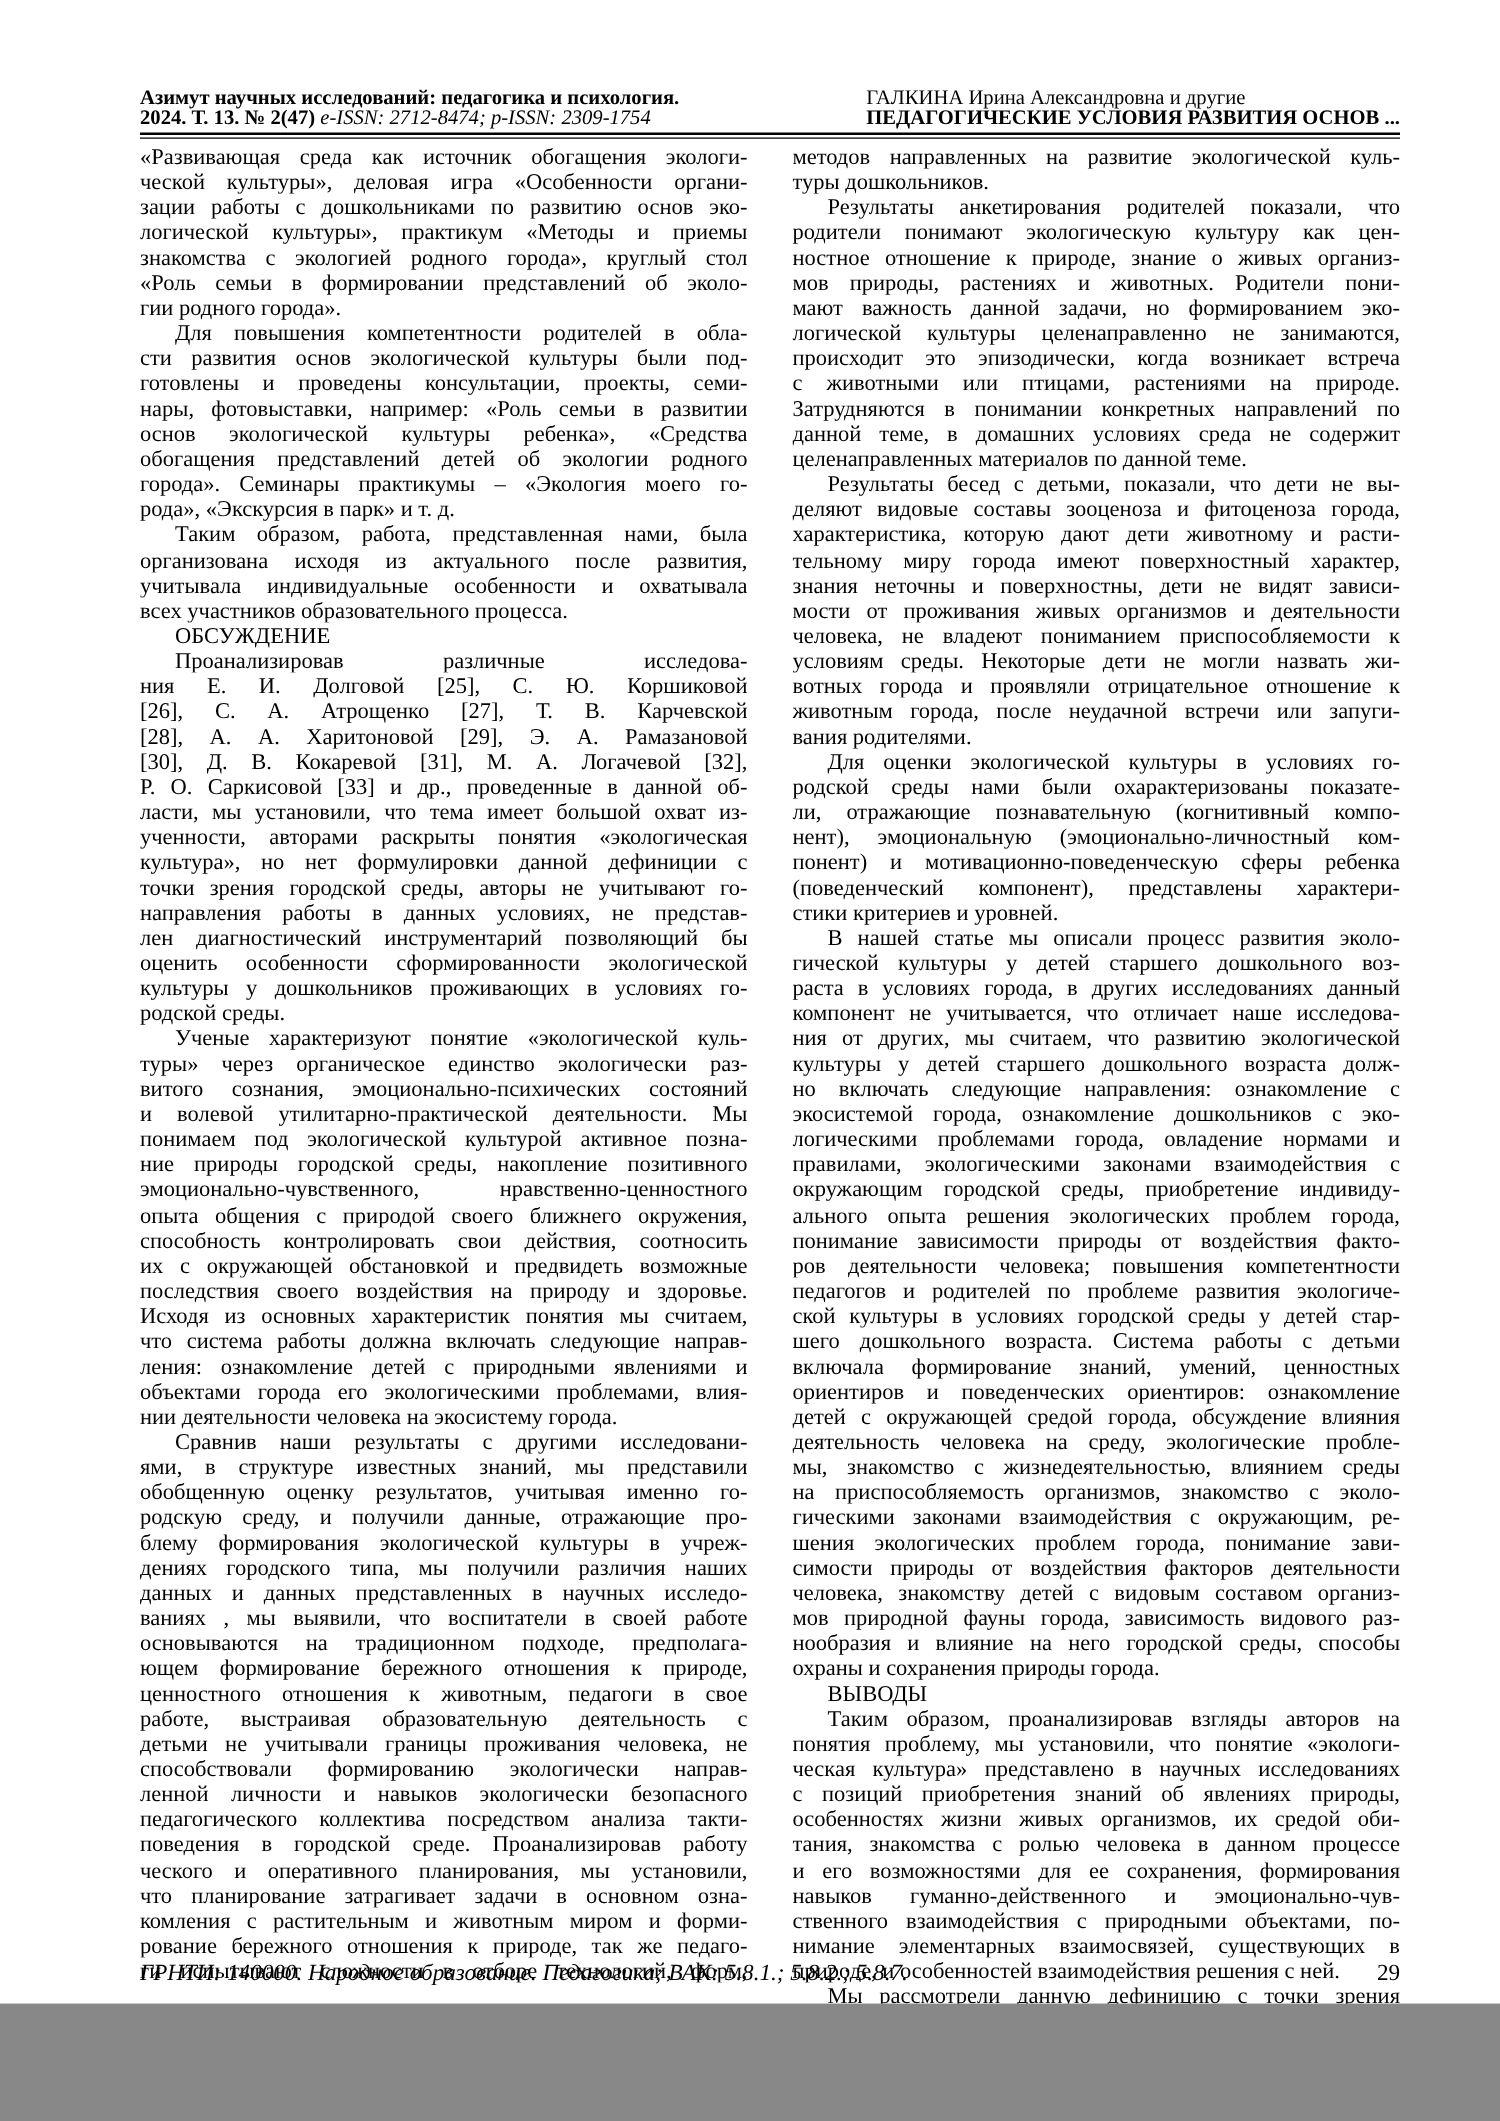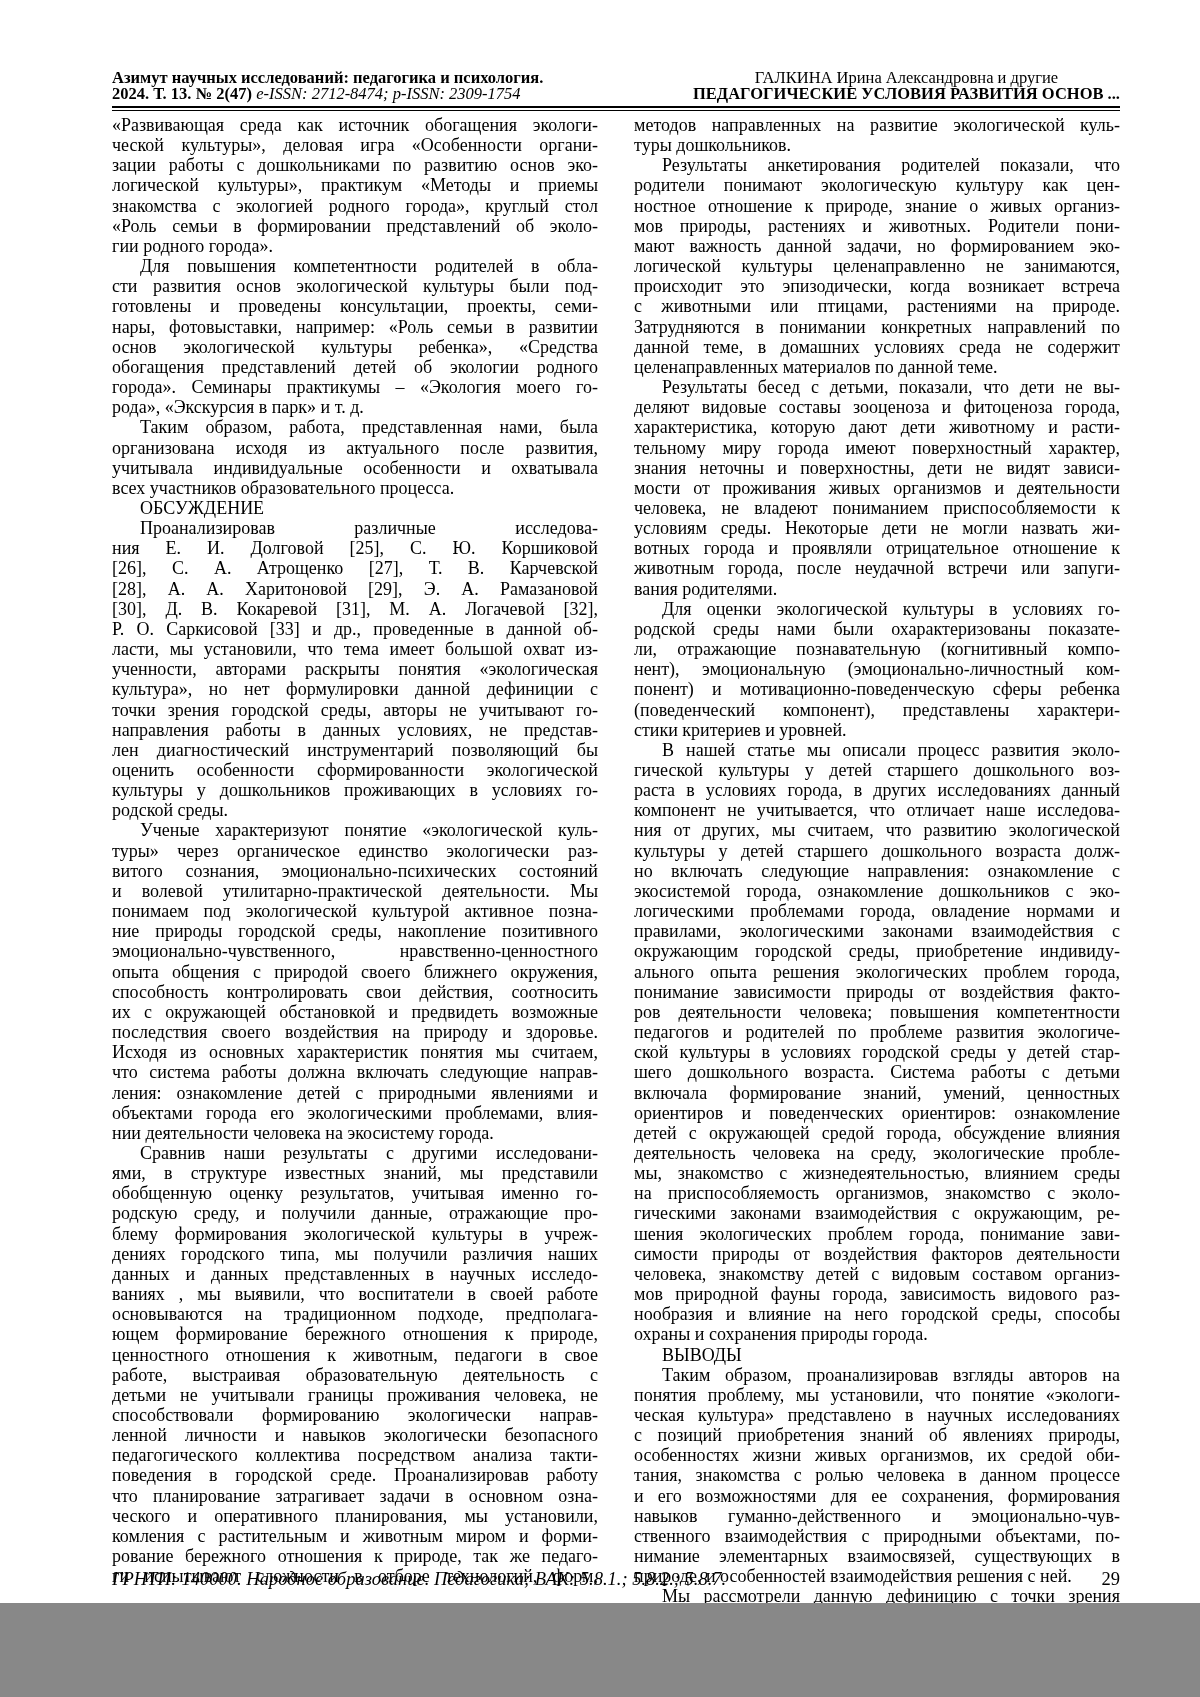--- a/index.html
+++ b/index.html
@@ -14,21 +14,21 @@
   }
   .inner { position:absolute; left:112px; top:0; width:1008px; }
 
   
   .hdr {
     position:absolute; top:70px; left:0; width:1008px;
     display:flex; justify-content:space-between; align-items:flex-end;
     font-size:16.5px; line-height:16px;
   }
   .hdr .left  { text-align:left; }
-  .hdr .right { text-align:center; }
+  .hdr .right { text-align:left; }
   .b { font-weight:bold; }
   .i { font-style:italic; }
 
   .rule-double {
     position:absolute; top:106px; left:0; width:1008px;
     height:2px;
     border-top:2.5px solid #000;
     border-bottom:1.5px solid #000;
   }
 
@@ -162,22 +162,22 @@
             <div class="line">ваниях , мы выявили, что воспитатели в своей работе</div>
             <div class="line">основываются на традиционном подходе, предполага-</div>
             <div class="line">ющем формирование бережного отношения к природе,</div>
             <div class="line">ценностного отношения к животным, педагоги в свое</div>
             <div class="line">работе, выстраивая образовательную деятельность с</div>
             <div class="line">детьми не учитывали границы проживания человека, не</div>
             <div class="line">способствовали формированию экологически направ-</div>
             <div class="line">ленной личности и навыков экологически безопасного</div>
             <div class="line">педагогического коллектива посредством анализа такти-</div>
             <div class="line">поведения в городской среде. Проанализировав работу</div>
+            <div class="line">ческого и оперативного планирования, мы установили,</div>
             <div class="line">что планирование затрагивает задачи в основном озна-</div>
-            <div class="line">ческого и оперативного планирования, мы установили,</div>
             <div class="line">комления с растительным и животным миром и форми-</div>
             <div class="line">рование бережного отношения к природе, так же педаго-</div>
             <div class="line">ги испытывают сложности в отборе технологий, форм,</div>
           </div>
         </div>
       <div class="col" id="col-right">
           <div class="para">
             <div class="line">методов направленных на развитие экологической куль-</div>
             <div class="line last">туры дошкольников.</div>
           </div>

